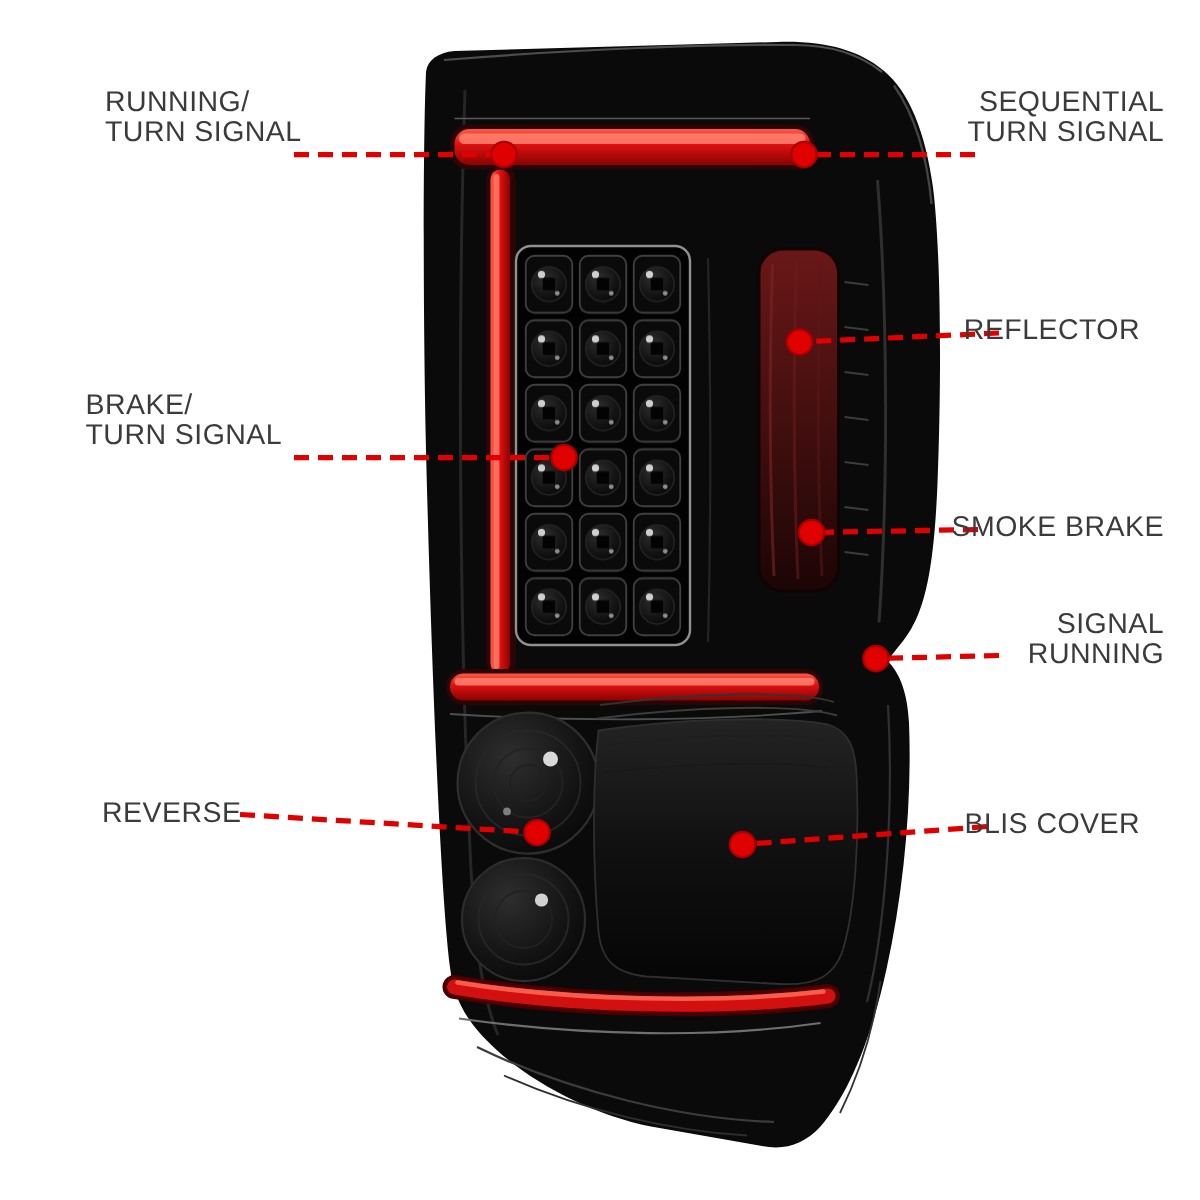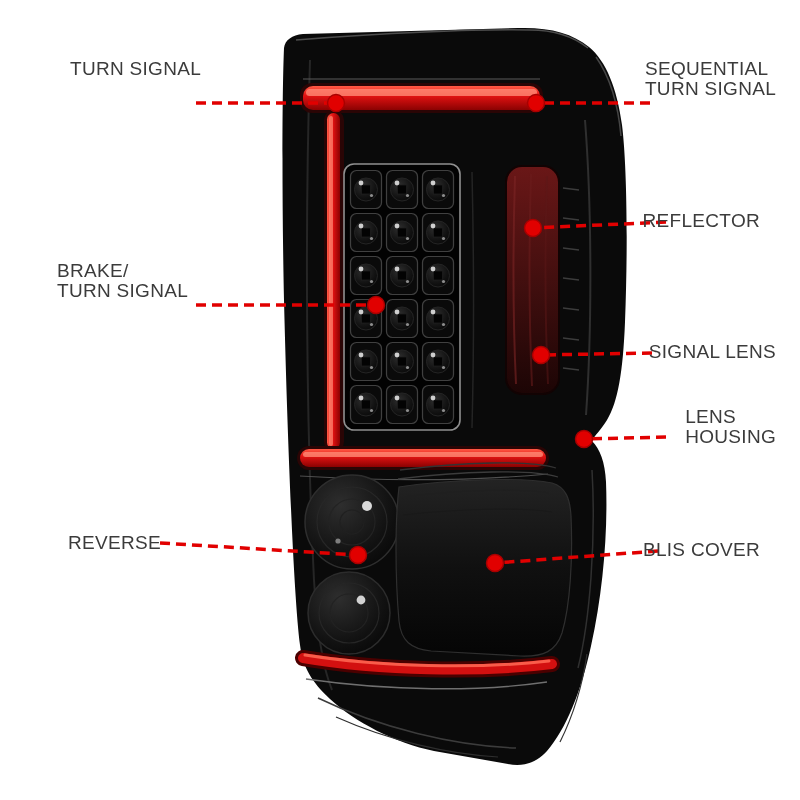--- a/index.html
+++ b/index.html
@@ -12,21 +12,21 @@
   .stage > svg { position: absolute; left: 0; top: 0; }
   .lbl {
     position: absolute;
     font-size: 19px;
     line-height: 20px;
     font-weight: 500;
     letter-spacing: 0.3px;
     color: #3b3b3b;
     white-space: nowrap;
   }
-  .lbl.right { }
+  .lbl.right { text-align: right; }
   .lbl .l { display: block; }
   .leader {
     stroke: #e10000;
     stroke-width: 3.5;
     stroke-dasharray: 10 6;
     fill: none;
   }
   .dot { fill: #e10000; stroke: #a80000; stroke-width: 1.5; }
 </style>
 </head>
@@ -173,44 +173,45 @@
       <circle class="dot" cx="533" cy="228" r="8.5"></circle>
       <circle class="dot" cx="376" cy="305" r="8.5"></circle>
       <circle class="dot" cx="541" cy="355" r="8.5"></circle>
       <circle class="dot" cx="584" cy="439" r="8.5"></circle>
       <circle class="dot" cx="358" cy="555" r="8.5"></circle>
       <circle class="dot" cx="495" cy="563" r="8.5"></circle>
     </g>
   </svg>
 
   <div class="lbl left" style="left:70px; top:59px">
+    <span class="l">RUNNING/</span>
     <span class="l">TURN SIGNAL</span>
   </div>
 
   <div class="lbl right" style="right:24px; top:59px">
     <span class="l">SEQUENTIAL</span>
     <span class="l">TURN SIGNAL</span>
   </div>
 
   <div class="lbl right" style="right:40px; top:211px">
     <span class="l">REFLECTOR</span>
   </div>
 
   <div class="lbl left" style="left:57px; top:261px">
     <span class="l">BRAKE/</span>
     <span class="l">TURN SIGNAL</span>
   </div>
 
   <div class="lbl right" style="right:24px; top:342px">
-    <span class="l">SIGNAL LENS</span>
+    <span class="l">SMOKE BRAKE</span>
   </div>
 
   <div class="lbl right" style="right:24px; top:407px">
-    <span class="l">LENS</span>
-    <span class="l">HOUSING</span>
+    <span class="l">SIGNAL</span>
+    <span class="l">RUNNING</span>
   </div>
 
   <div class="lbl left" style="left:68px; top:533px">
     <span class="l">REVERSE</span>
   </div>
 
   <div class="lbl right" style="right:40px; top:540px">
     <span class="l">BLIS COVER</span>
   </div>
 

